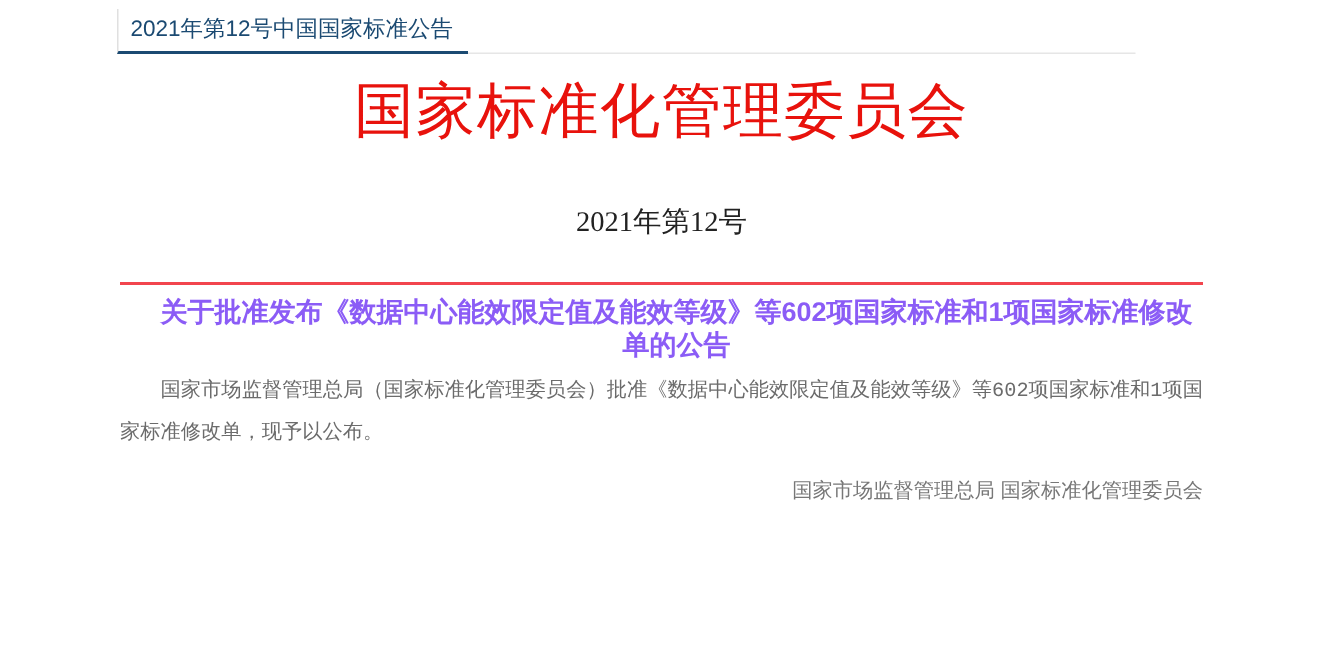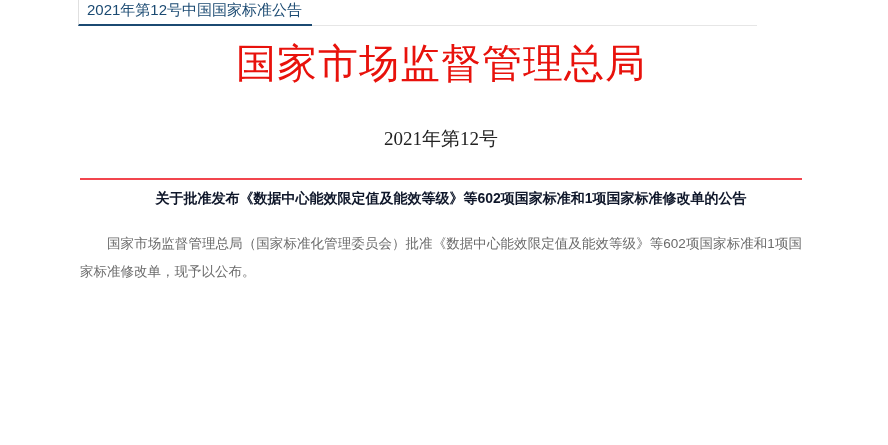--- a/index.html
+++ b/index.html
@@ -13,21 +13,21 @@
     width: 888px;
     height: 445px;
     background: #ffffff;
     overflow: hidden;
   }
   
   .tabbar {
     margin-left: 78px;
     width: 679px;
     border-bottom: 1px solid #e6e6e6;
-    height: 26px;
+    height: 36px;
     display: flex;
     align-items: flex-end;
   }
   .tab {
     display: inline-block;
     padding: 6px 10px 7px 8px;
     border-left: 1px solid #e0e0e0;
     border-bottom: 2px solid var(--tab_blue, #1b4a72);
     margin-bottom: -1px;
     font-size: 15px;
@@ -79,33 +79,34 @@
     color: #333;
   }
   .att-link {
     color: var(--link_blue, #4e82c2);
     text-decoration: none;
     cursor: pointer;
   }
   .ann-heading {
     margin-top: 7px;
     text-align: center;
-    font-size: 14px;
+    font-size: 18px;
     font-weight: bold;
     line-height: 22px;
-    color: #0f172a;
+    color: #8b5cf6;
     margin-left: 20px;
   }
   .ann-body {
-    margin-top: 21px;
+    margin-top: 7px;
     font-size: 13.5px;
     line-height: 28px;
     color: #6b6b6b;
     text-indent: 2em;
     text-align: justify;
+    font-family: Liberation Mono, monospace;
   }
   .signature {
     margin-top: 13px;
     text-align: right;
     font-size: 13.5px;
     line-height: 20px;
     color: #777;
   }
   .pub-date {
     margin-top: 16px;
@@ -121,28 +122,29 @@
 <div class="page">
 
   <div class="tabbar">
     <div class="tab">
       <span>2021年第12号中国国家标准公告</span>
     </div>
   </div>
 
   <div class="doc">
 
-    <h1 class="doc-title">国家市场监督管理总局</h1>
+    <h1 class="doc-title">国家标准化管理委员会</h1>
 
 
     <div class="issue-no">2021年第12号</div>
 
     <hr class="red-rule">
 
 
     <h2 class="ann-heading">关于批准发布《数据中心能效限定值及能效等级》等602项国家标准和1项国家标准修改单的公告</h2>
 
     <p class="ann-body">国家市场监督管理总局（国家标准化管理委员会）批准《数据中心能效限定值及能效等级》等602项国家标准和1项国家标准修改单，现予以公布。</p>
 
+    <div class="signature">国家市场监督管理总局 国家标准化管理委员会</div>
 
 
   </div>
 </div>
 
 </body></html>

